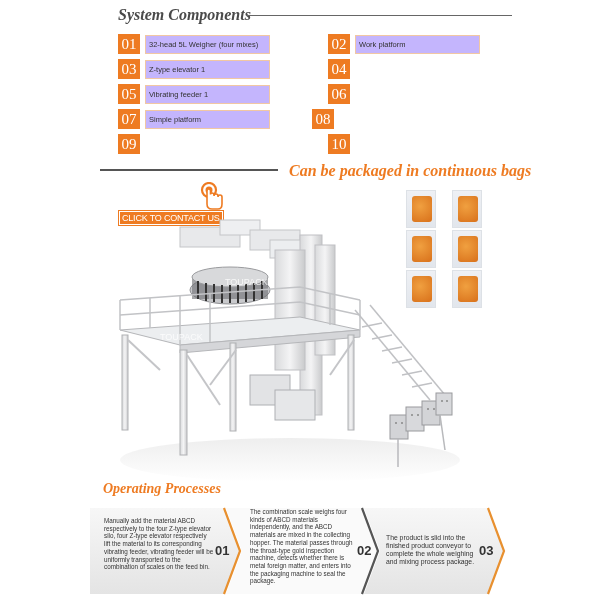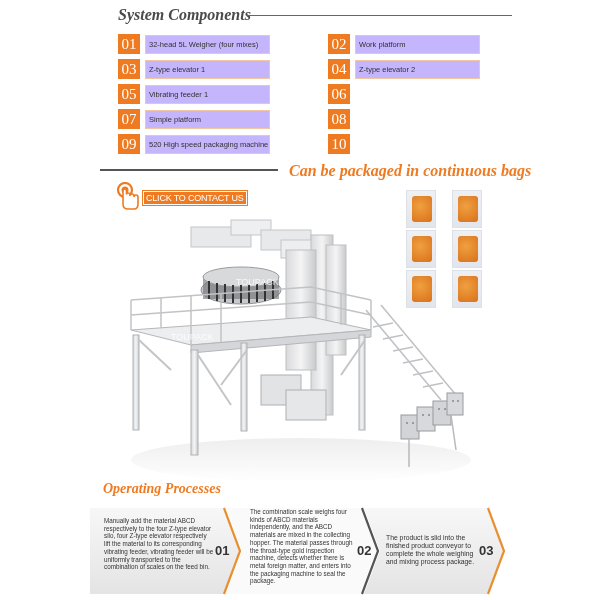--- a/index.html
+++ b/index.html
@@ -28,21 +28,21 @@
     font-size: 7.5px; color: #333; display: flex; align-items: center; padding-left: 3px;
     white-space: nowrap; overflow: hidden;
   }
 
   #mid-line { position: absolute; left: 100px; top: 169px; width: 178px; height: 2px; background: #555; }
   #bags-title {
     left: 289px; top: 162px; font-size: 16px; color: #ee7b22;
   }
 
   #contact-btn {
-    position: absolute; left: 116px; top: 182px; display: flex; align-items: flex-end; cursor: pointer;
+    position: absolute; left: 116px; top: 182px; display: flex; align-items: flex-end; cursor: pointer; flex-direction: column;
   }
   #hand-icon { width: 24px; height: 28px; position: relative; }
   #contact-label {
     margin-left: 2px; margin-bottom: 4px;
     background: #ee7b22; color: #fff; font-size: 9px; letter-spacing: -0.2px;
     padding: 2px 3px; border: 1px solid #ee7b22; outline: 1px solid #fff; outline-offset: -2px;
     white-space: nowrap; line-height: 10px;
   }
 
   #bags { position: absolute; left: 400px; top: 190px; width: 95px; height: 120px; }
@@ -51,21 +51,21 @@
     position: absolute; left: 0; width: 30px; height: 38px;
     background: linear-gradient(#eef0f4, #e2e6ec);
     border: 1px solid #dde1e6;
   }
   .bag::after {
     content: ""; position: absolute; left: 5px; top: 5px; width: 20px; height: 26px;
     background: radial-gradient(circle at 40% 40%, #f0a040, #d8701a);
     border-radius: 3px;
   }
 
-  #machine { position: absolute; left: 111px; top: 205px; width: 370px; height: 290px; }
+  #machine { position: absolute; left: 100px; top: 205px; width: 370px; height: 290px; }
 
   #ops-title { left: 103px; top: 481px; font-size: 14px; color: #ee7b22; }
 
   .process-strip { position: absolute; left: 90px; top: 506px; width: 422px; height: 90px; }
   .proc-step { position: absolute; top: 0; height: 90px; }
   .proc-text {
     position: absolute; font-size: 6.3px; line-height: 7.7px; color: #333;
   }
   .proc-num {
     position: absolute; font-size: 13px; font-weight: bold; color: #333;
@@ -85,39 +85,37 @@
   <div class="comp-item" style="left:210px;top:0">
     <div class="comp-num">02</div>
     <div class="comp-box">Work platform</div>
   </div>
   <div class="comp-item" style="left:0;top:25px">
     <div class="comp-num">03</div>
     <div class="comp-box">Z-type elevator 1</div>
   </div>
   <div class="comp-item" style="left:210px;top:25px">
     <div class="comp-num">04</div>
-    <div class="comp-box">Z-type elevator 2</div>
   </div>
   <div class="comp-item" style="left:0;top:50px">
     <div class="comp-num">05</div>
     <div class="comp-box">Vibrating feeder 1</div>
   </div>
   <div class="comp-item" style="left:210px;top:50px">
     <div class="comp-num">06</div>
   </div>
   <div class="comp-item" style="left:0;top:75px">
     <div class="comp-num">07</div>
     <div class="comp-box">Simple platform</div>
   </div>
-  <div class="comp-item" style="left:210px;top:75px">
+  <div class="comp-item" style="left:194px;top:75px">
     <div class="comp-num">08</div>
   </div>
   <div class="comp-item" style="left:0;top:100px">
     <div class="comp-num">09</div>
-    <div class="comp-box">520 High speed packaging machine</div>
   </div>
   <div class="comp-item" style="left:210px;top:100px">
     <div class="comp-num">10</div>
   </div>
 </div>
 
 <div id="mid-line"></div>
 <div class="section-title" id="bags-title">Can be packaged in continuous bags</div>
 
 <div id="contact-btn">

